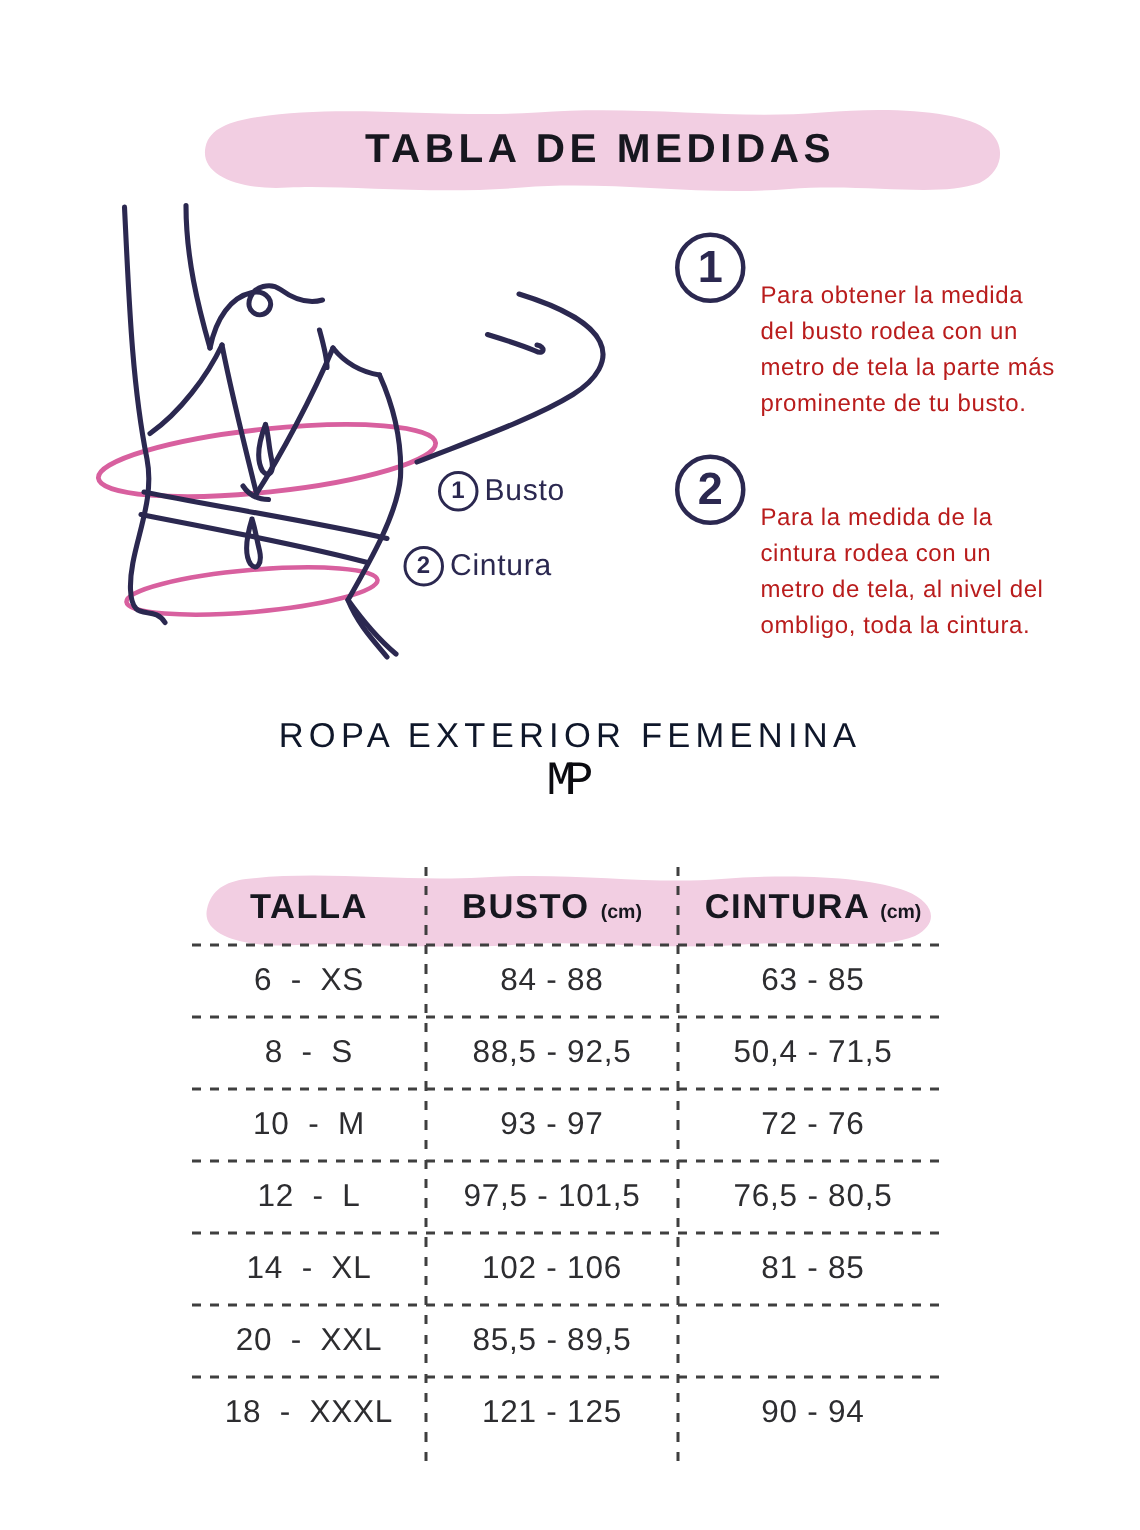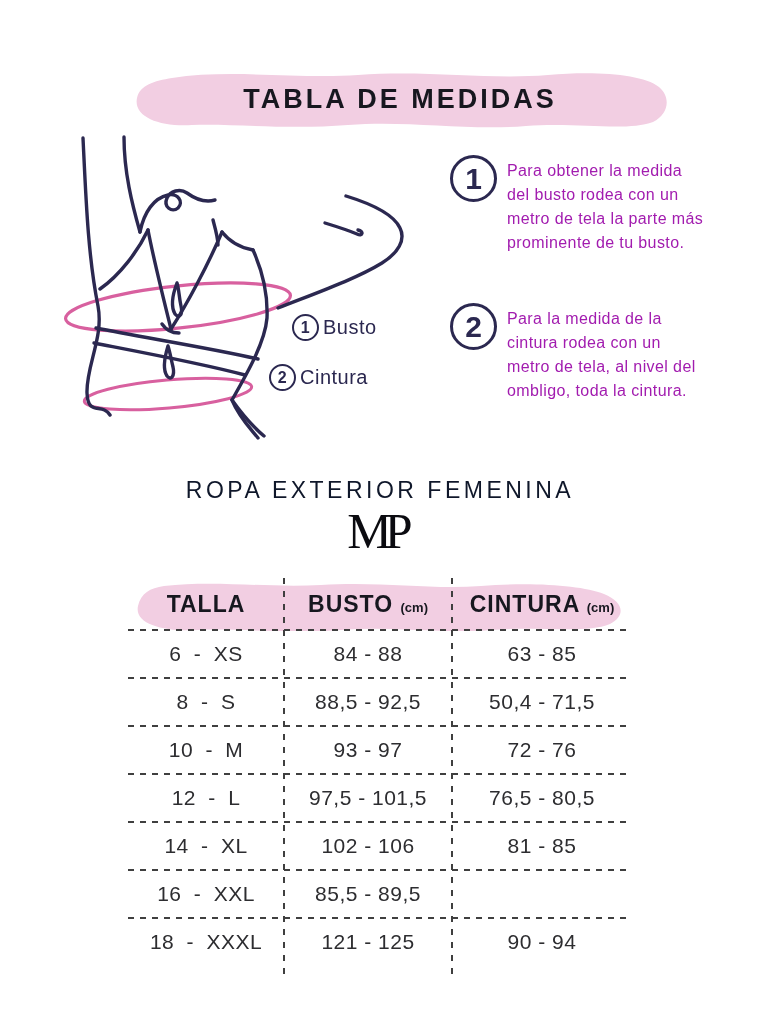--- a/index.html
+++ b/index.html
@@ -28,27 +28,27 @@
   .label-busto { left:292px; top:314px; }
   .label-cintura { left:269px; top:364px; }
   
   .instruction { position:absolute; left:450px; display:flex; gap:10px; width:256px; }
   .instr-1 { top:155px; } .instr-2 { top:303px; }
   .badge-big {
     width:47px; height:47px; box-sizing:border-box; border:3px solid #2b2850;
     border-radius:50%; display:flex; align-items:center; justify-content:center;
     font-size:30px; font-weight:bold; color:#2b2850; flex:0 0 auto;
   }
-  .instr-text { font-size:16px; line-height:24px; color:#a21caf;
-    letter-spacing:0.4px; padding-top:4px; }
+  .instr-text { font-size:16px; line-height:24px; color:#b91c1c;
+    letter-spacing:0.4px; padding-top:4px;margin-top:27px; }
   
   .section-heading { position:absolute; top:477px; left:0; width:760px; text-align:center;
     font-size:23px; letter-spacing:3.5px; color:#0f172a; }
   .brand-logo { position:absolute; top:502px; left:0; width:760px; text-align:center;
-    font-family:Liberation Serif, serif; font-size:50px; color:#0b0b10; }
+    font-family:Liberation Mono, monospace; font-size:32px; color:#0b0b10; }
   .brand-logo .overlap { letter-spacing:-7px; }
   
   .size-table { position:absolute; left:128px; top:578px; width:504px; }
   .thead-blob { position:absolute; left:-2px; top:-1px; z-index:0; }
   .thead { position:relative; z-index:3; display:grid; grid-template-columns:156px 168px 180px;
     height:52px; align-items:center; }
   .th { text-align:center; font-weight:bold; font-size:23px; color:#17171f; letter-spacing:1px; }
   .th .unit { font-size:13px; letter-spacing:0; }
   .trow { position:relative; display:grid; grid-template-columns:156px 168px 180px;
     height:48px; align-items:center; }
@@ -153,21 +153,21 @@
       <div class="td talla">12 - L</div>
       <div class="td">97,5 - 101,5</div>
       <div class="td">76,5 - 80,5</div>
     </div>
     <div class="trow">
       <div class="td talla">14 - XL</div>
       <div class="td">102 - 106</div>
       <div class="td">81 - 85</div>
     </div>
     <div class="trow">
-      <div class="td talla">16 - XXL</div>
+      <div class="td talla">20 - XXL</div>
       <div class="td">85,5 - 89,5</div>
     </div>
     <div class="trow">
       <div class="td talla">18 - XXXL</div>
       <div class="td">121 - 125</div>
       <div class="td">90 - 94</div>
     </div>
   </div>
 
 </div>

